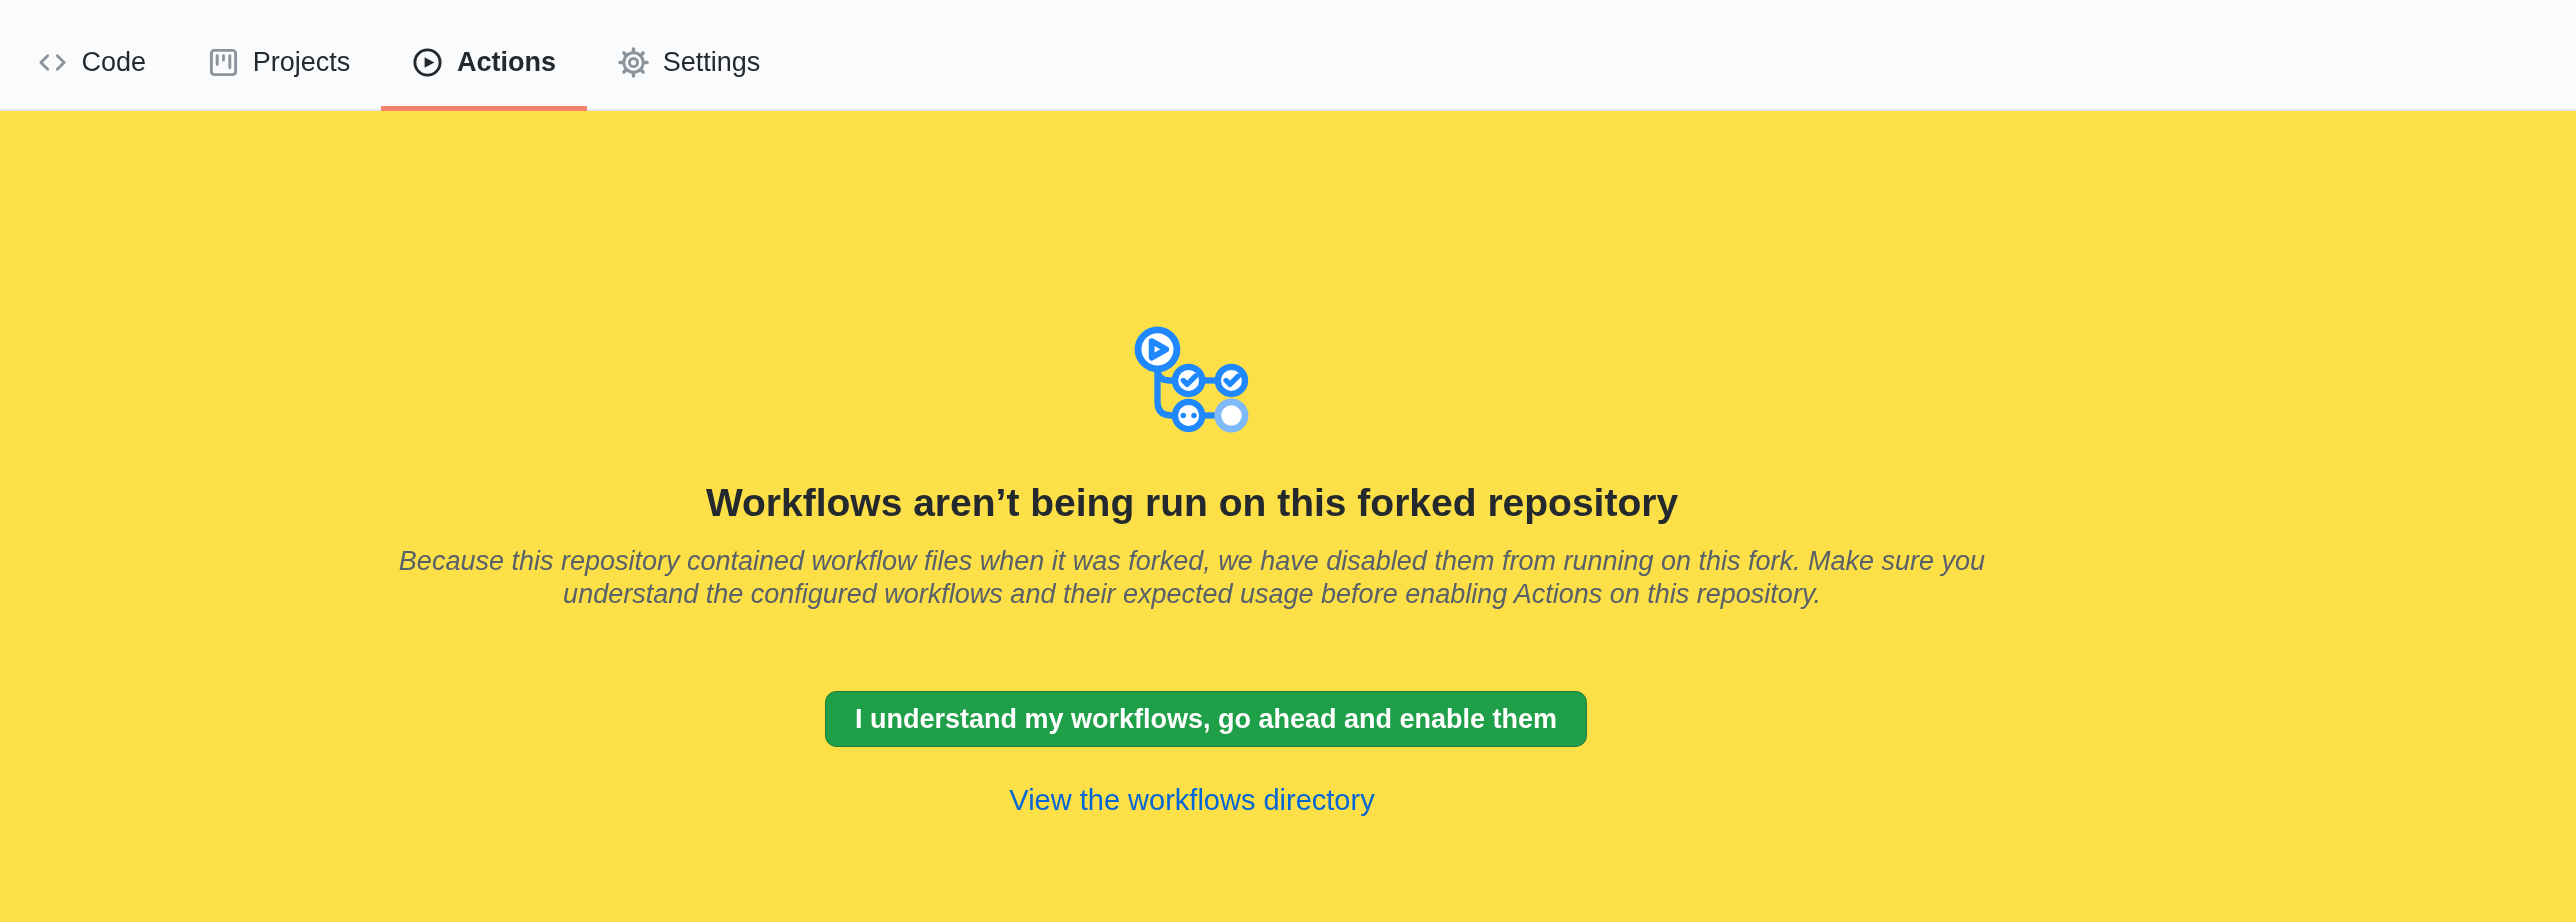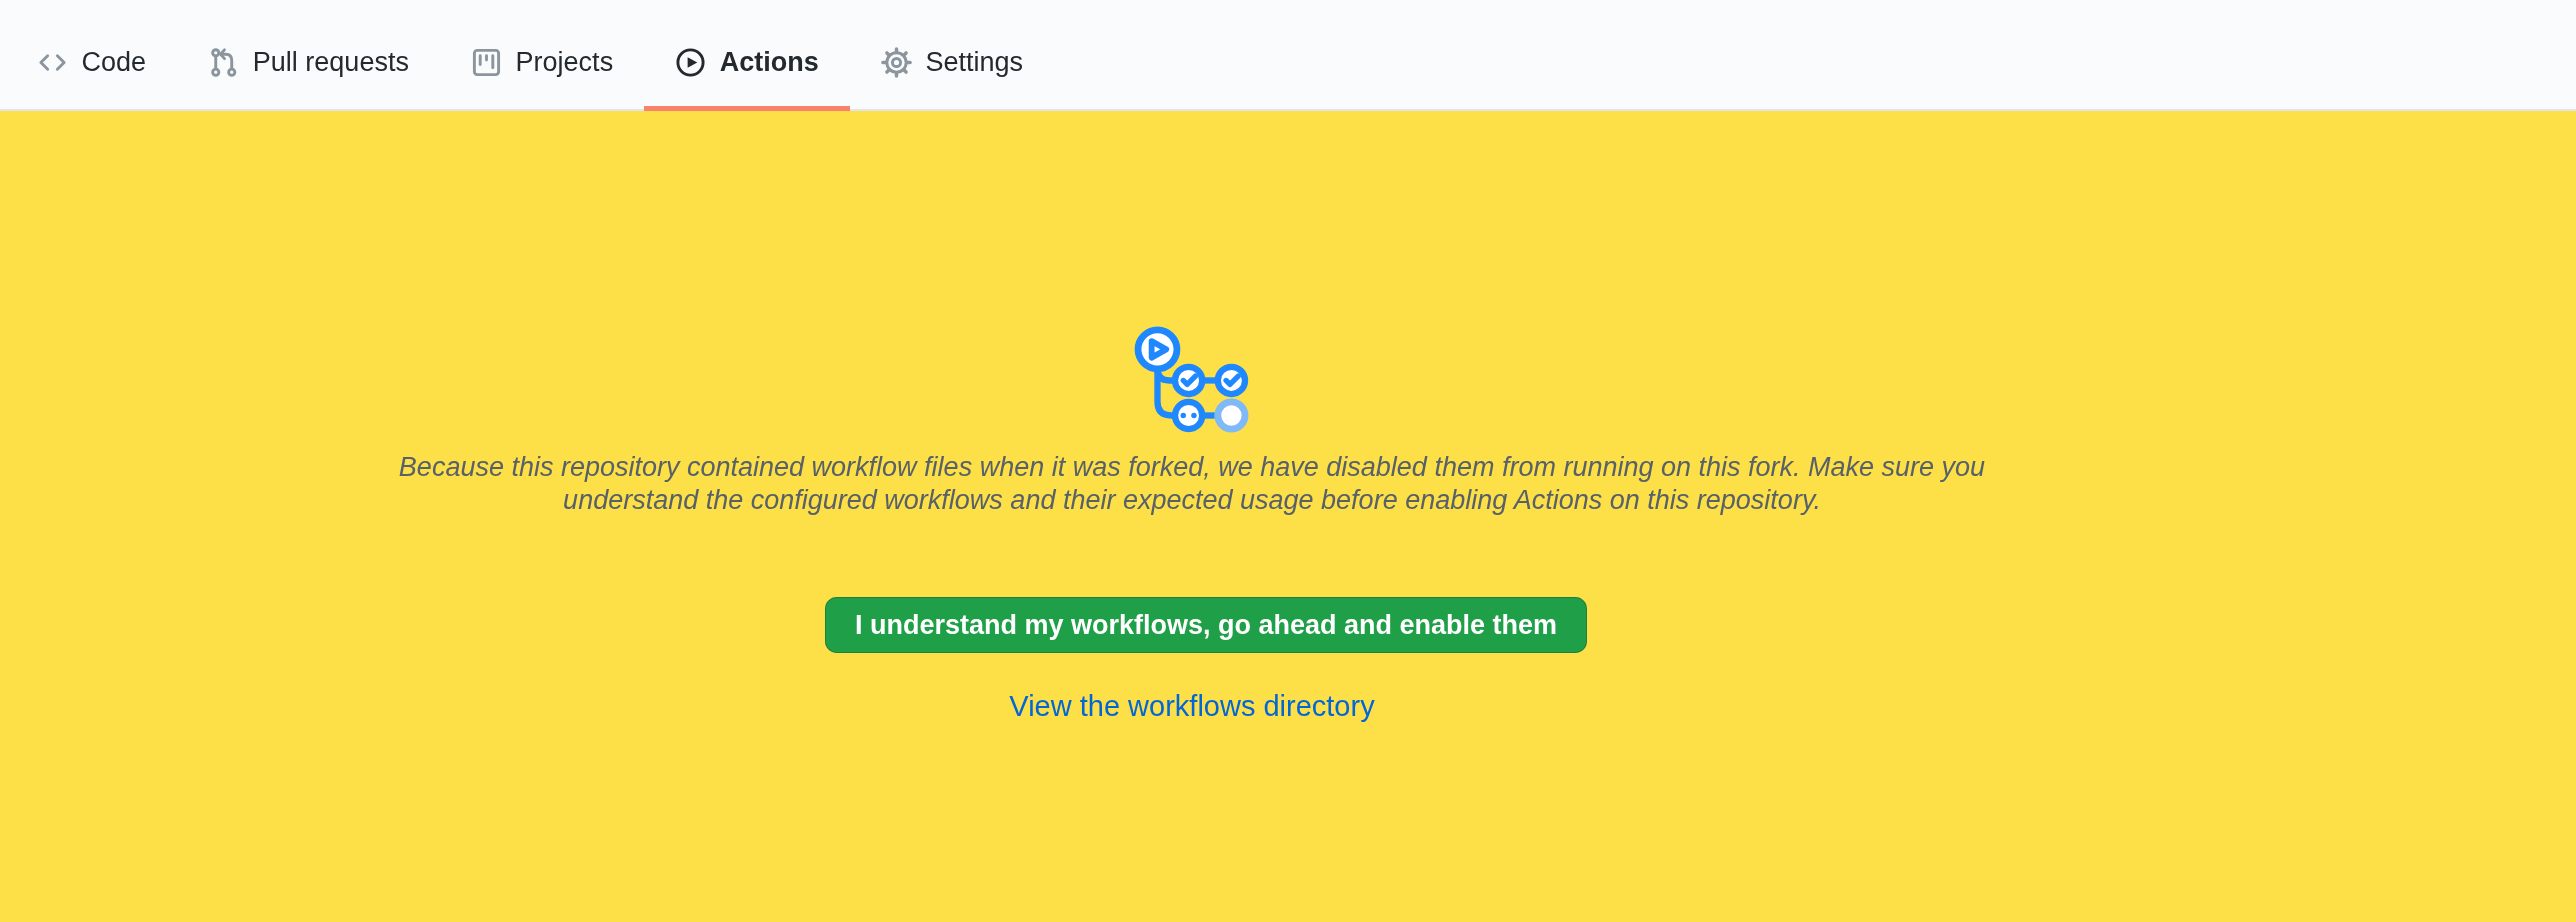--- a/index.html
+++ b/index.html
@@ -101,35 +101,20 @@
         <svg width="31" height="31" viewBox="0 0 32 32">
           <g class="stroke" stroke-width="3" stroke-linecap="round" stroke-linejoin="round">
             <path d="M11 9 L4 16 L11 23"></path>
             <path d="M21 9 L28 16 L21 23"></path>
           </g>
         </svg>
       </span>
       <span>Code</span>
     </a>
 
-    <a class="tab">
-      <span class="octicon">
-        <svg width="31" height="31" viewBox="0 0 32 32">
-          <g class="stroke" stroke-width="3" stroke-linecap="round" stroke-linejoin="round">
-            <circle cx="8" cy="6" r="3.2"></circle>
-            <circle cx="8" cy="26" r="3.2"></circle>
-            <circle cx="24.5" cy="26" r="3.2"></circle>
-            <path d="M8 9.6 V22.4"></path>
-            <path d="M17 3 L13 7.5 L17 12"></path>
-            <path d="M14 7.5 H18.5 Q24.5 7.5 24.5 14 V22.4"></path>
-          </g>
-        </svg>
-      </span>
-      <span>Pull requests</span>
-    </a>
 
     <a class="tab">
       <span class="octicon">
         <svg width="31" height="31" viewBox="0 0 32 32">
           <g class="stroke" stroke-width="3" stroke-linecap="round">
             <rect x="3.5" y="3.5" width="25" height="25" rx="3" stroke-linejoin="round"></rect>
             <path d="M9.5 9 V18"></path>
             <path d="M16 9 V13.5"></path>
             <path d="M22.5 9 V21.5"></path>
           </g>
@@ -194,20 +179,21 @@
           <path d="M96.5 56 l4 4 l8.5 -8.5" fill="none" stroke="#2088ff" stroke-width="5.5" stroke-linecap="round" stroke-linejoin="round"></path>
 
           <circle cx="58" cy="92" r="14" fill="#ffffff" stroke="#2088ff" stroke-width="6.5"></circle>
           <circle cx="52.5" cy="92" r="2.8" fill="#2088ff"></circle>
           <circle cx="63.5" cy="92" r="2.8" fill="#2088ff"></circle>
 
           <circle cx="102" cy="92" r="14" fill="#ffffff" stroke="#80b9f8" stroke-width="7"></circle>
         </svg>
       </div>
 
+      <h3 class="bs-heading">Workflows aren’t being run on this forked repository</h3>
 
       <p class="bs-desc">Because this repository contained workflow files when it was forked, we have disabled them from running on this fork. Make sure you understand the configured workflows and their expected usage before enabling Actions on this repository.</p>
 
       <div>
         <button class="btn-primary">I understand my workflows, go ahead and enable them</button>
       </div>
 
       <div class="link-row">
         <a class="wf-link">View the workflows directory</a>
       </div>

